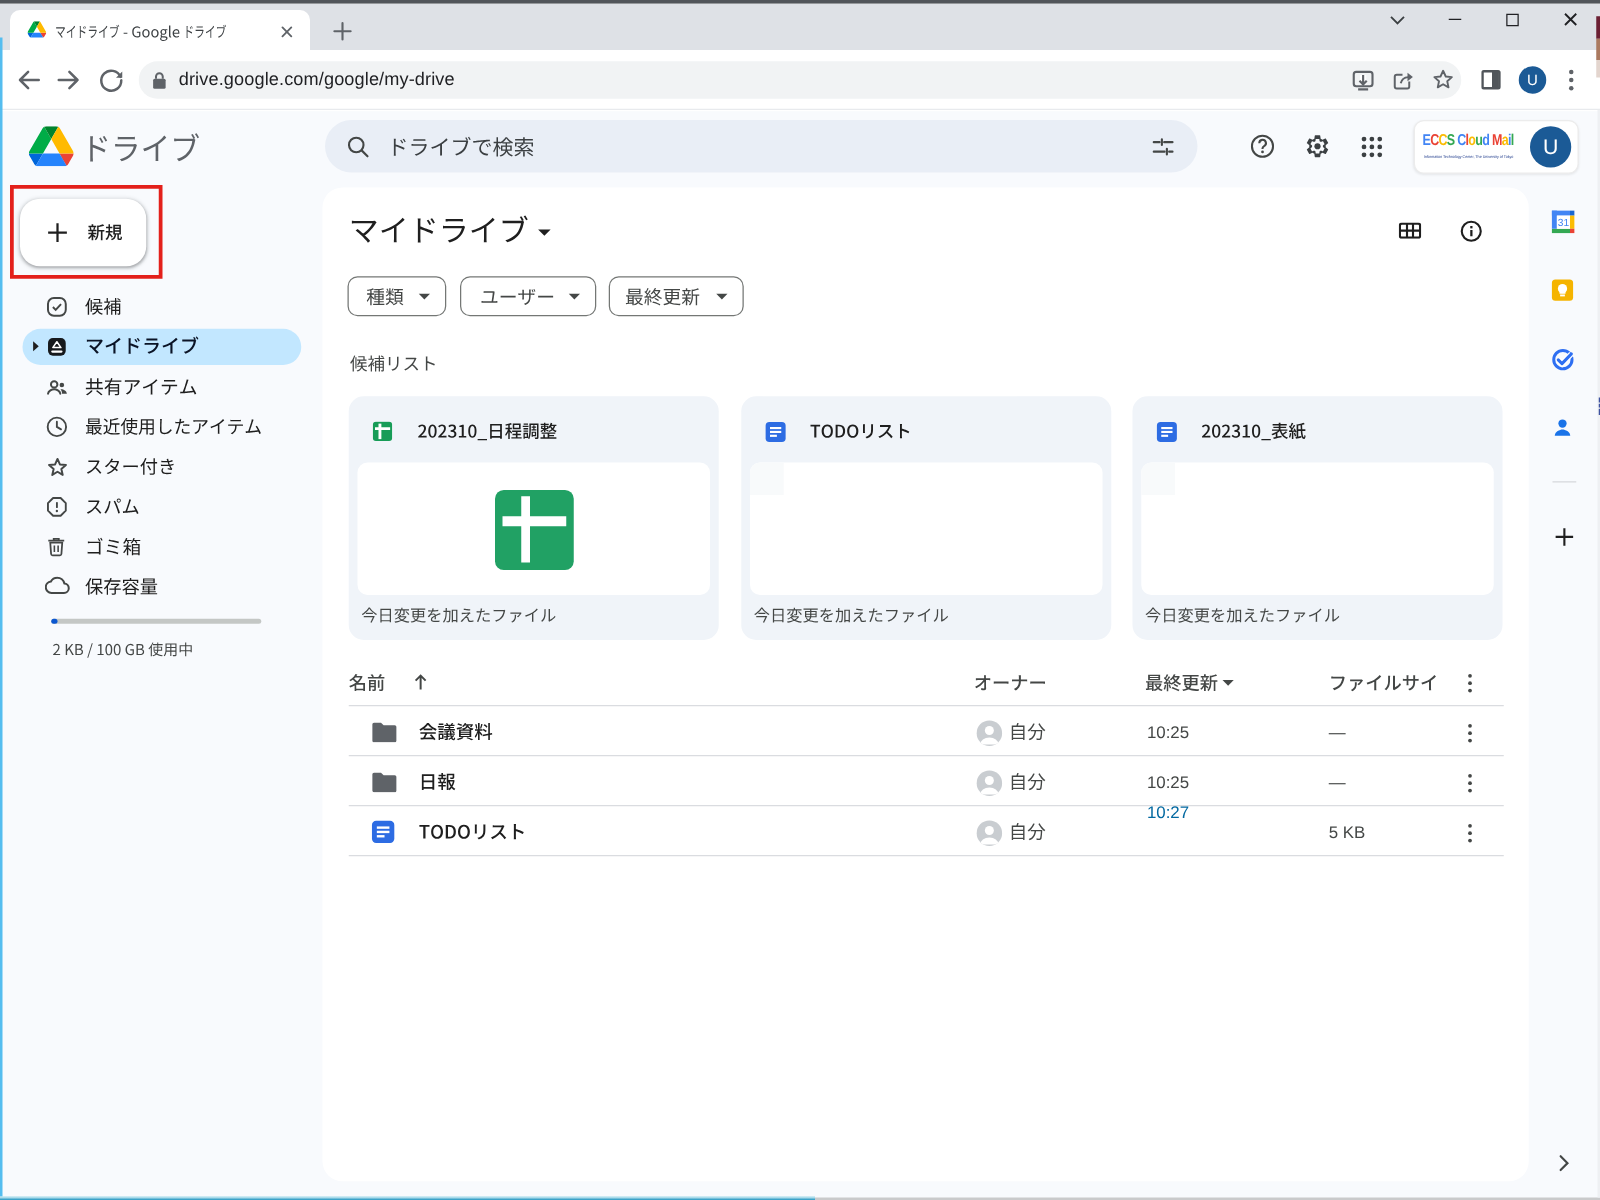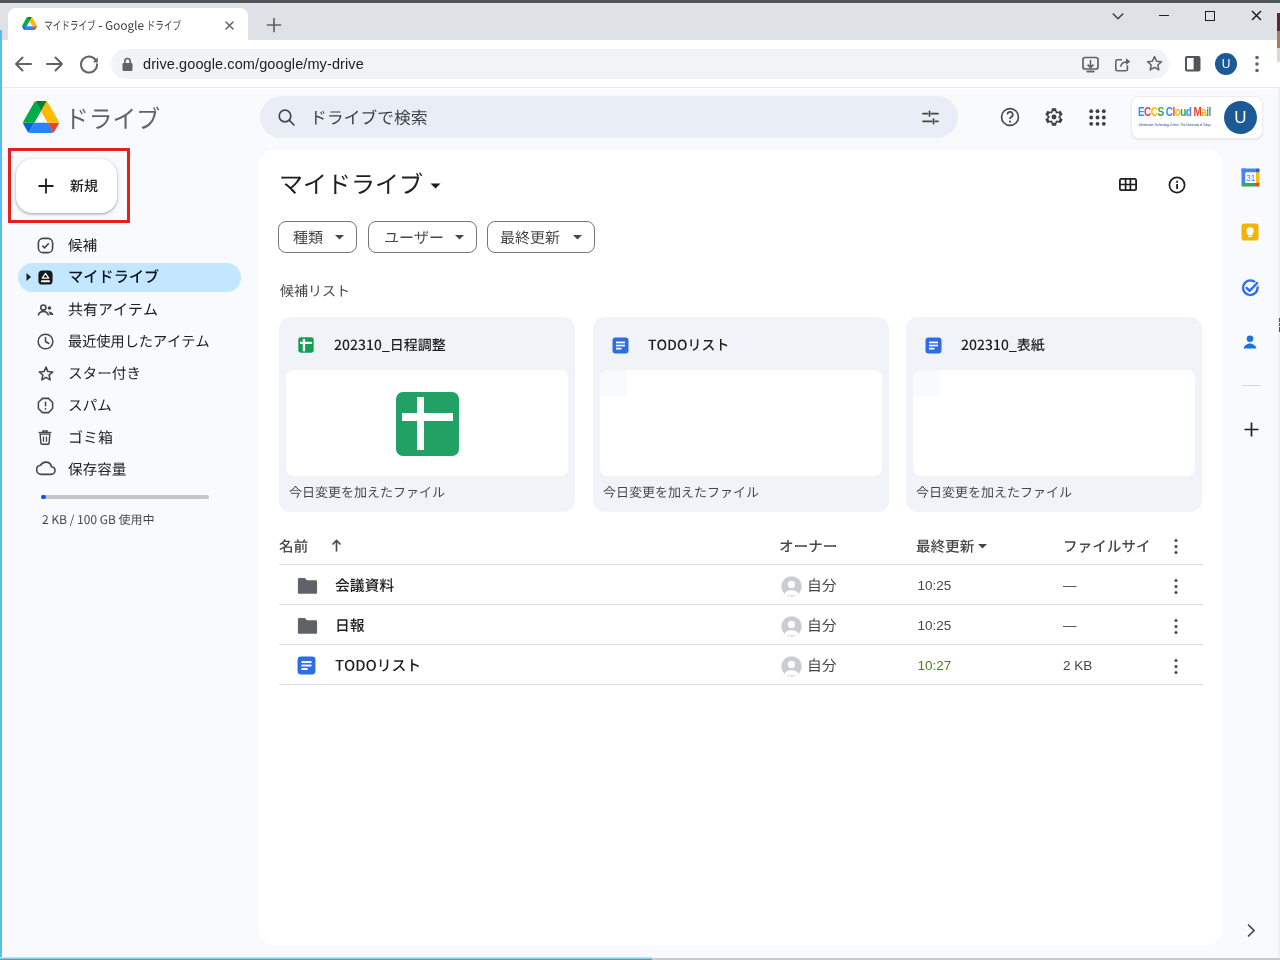--- a/index.html
+++ b/index.html
@@ -342,24 +342,24 @@
       <circle cx="10.5" cy="10.5" r="10.2" fill="#c9cdd1"></circle>
       <g clip-path="url(#pc)">
         <circle cx="10.5" cy="8.4" r="3.6" fill="#fff"></circle>
         <path d="M3.2 19.5a7.3 5.6 0 0 1 14.6 0z" fill="#fff"></path>
       </g>
     </svg>
   </div>
 
 <div class="a" style="left:917.5px;top:578px;font-size:13.5px;color:#444746">10:25</div>
 <div class="a" style="left:917.5px;top:618px;font-size:13.5px;color:#444746">10:25</div>
-<div class="a" style="left:917.5px;top:658px;font-size:13.5px;color:#4d7c0f">10:27</div>
+<div class="a" style="left:917.5px;top:642px;font-size:13.5px;color:#0369a1">10:27</div>
 <div class="a" style="left:1063px;top:578px;font-size:13.5px;color:#444746">—</div>
 <div class="a" style="left:1063px;top:618px;font-size:13.5px;color:#444746">—</div>
-<div class="a" style="left:1063px;top:658px;font-size:13.5px;color:#444746">2 KB</div>
+<div class="a" style="left:1063px;top:658px;font-size:13.5px;color:#444746">5 KB</div>
 <svg class="a" style="left:1172px;top:578px" width="8" height="17" viewBox="0 0 8 17">
     <circle cx="4" cy="2.6" r="1.5" fill="#444746"></circle>
     <circle cx="4" cy="8.5" r="1.5" fill="#444746"></circle>
     <circle cx="4" cy="14.4" r="1.5" fill="#444746"></circle>
   </svg>
 <svg class="a" style="left:1172px;top:618px" width="8" height="17" viewBox="0 0 8 17">
     <circle cx="4" cy="2.6" r="1.5" fill="#444746"></circle>
     <circle cx="4" cy="8.5" r="1.5" fill="#444746"></circle>
     <circle cx="4" cy="14.4" r="1.5" fill="#444746"></circle>
   </svg>

